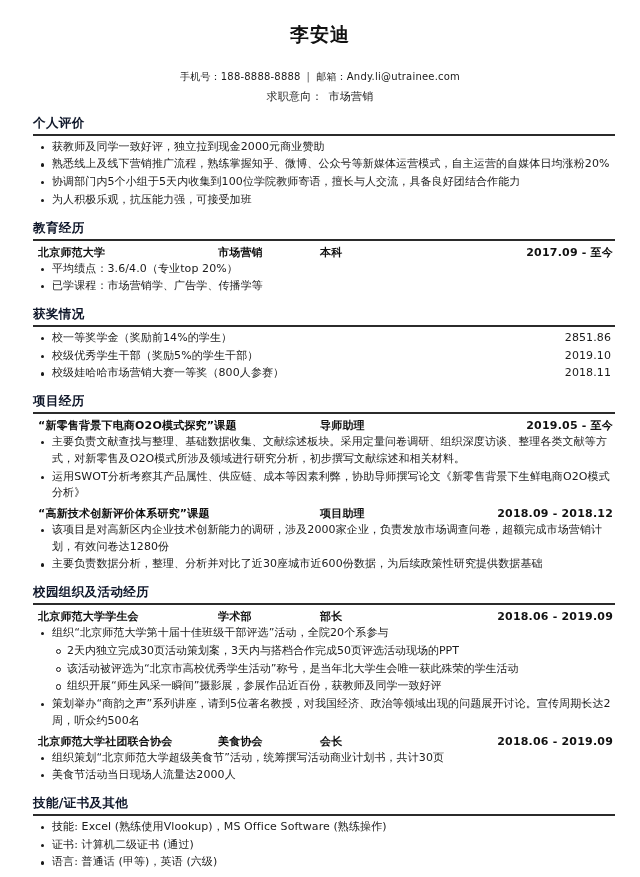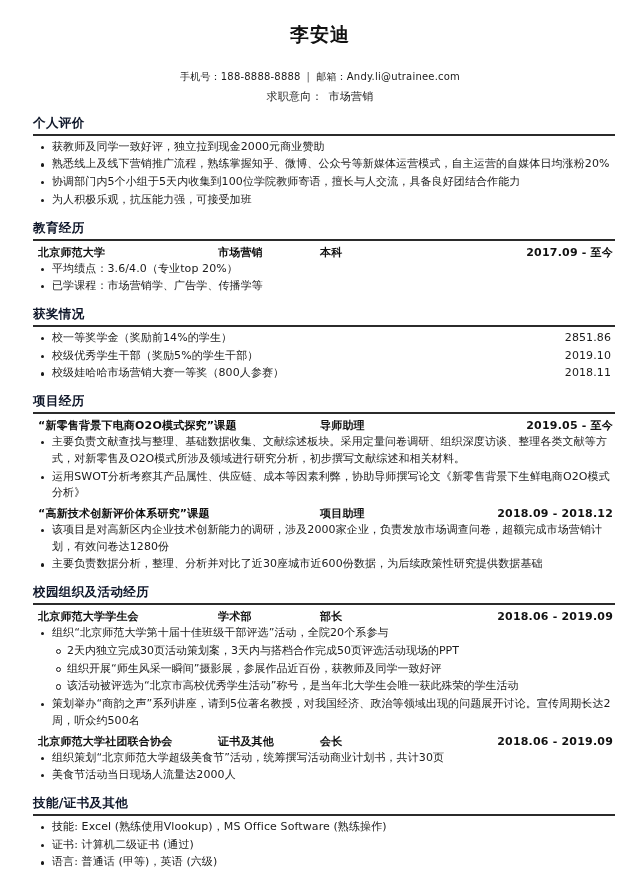--- a/index.html
+++ b/index.html
@@ -240,32 +240,32 @@
         <span class="e-org">北京师范大学学生会</span>
         <span class="e-dept">学术部</span>
         <span class="e-role">部长</span>
         <span class="e-date">2018.06 - 2019.09</span>
       </div>
       <ul class="bl">
         <li>组织“北京师范大学第十届十佳班级干部评选”活动，全院20个系参与</li>
       </ul>
       <ul class="sub">
         <li>2天内独立完成30页活动策划案，3天内与搭档合作完成50页评选活动现场的PPT</li>
+        <li>该活动被评选为“北京市高校优秀学生活动”称号，是当年北大学生会唯一获此殊荣的学生活动</li>
         <li>组织开展“师生风采一瞬间”摄影展，参展作品近百份，获教师及同学一致好评</li>
-        <li>该活动被评选为“北京市高校优秀学生活动”称号，是当年北大学生会唯一获此殊荣的学生活动</li>
       </ul>
       <ul class="bl">
         <li>策划举办“商韵之声”系列讲座，请到5位著名教授，对我国经济、政治等领域出现的问题展开讨论。宣传周期长达2周，听众约500名</li>
       </ul>
     </div>
 
     <div class="entry">
       <div class="entry-row">
         <span class="e-org">北京师范大学社团联合协会</span>
-        <span class="e-dept">证书及其他</span>
+        <span class="e-dept">美食协会</span>
         <span class="e-role">会长</span>
         <span class="e-date">2018.06 - 2019.09</span>
       </div>
       <ul class="bl">
         <li>组织策划“北京师范大学超级美食节”活动，统筹撰写活动商业计划书，共计30页</li>
         <li>美食节活动当日现场人流量达2000人</li>
       </ul>
     </div>
   </div>
 

